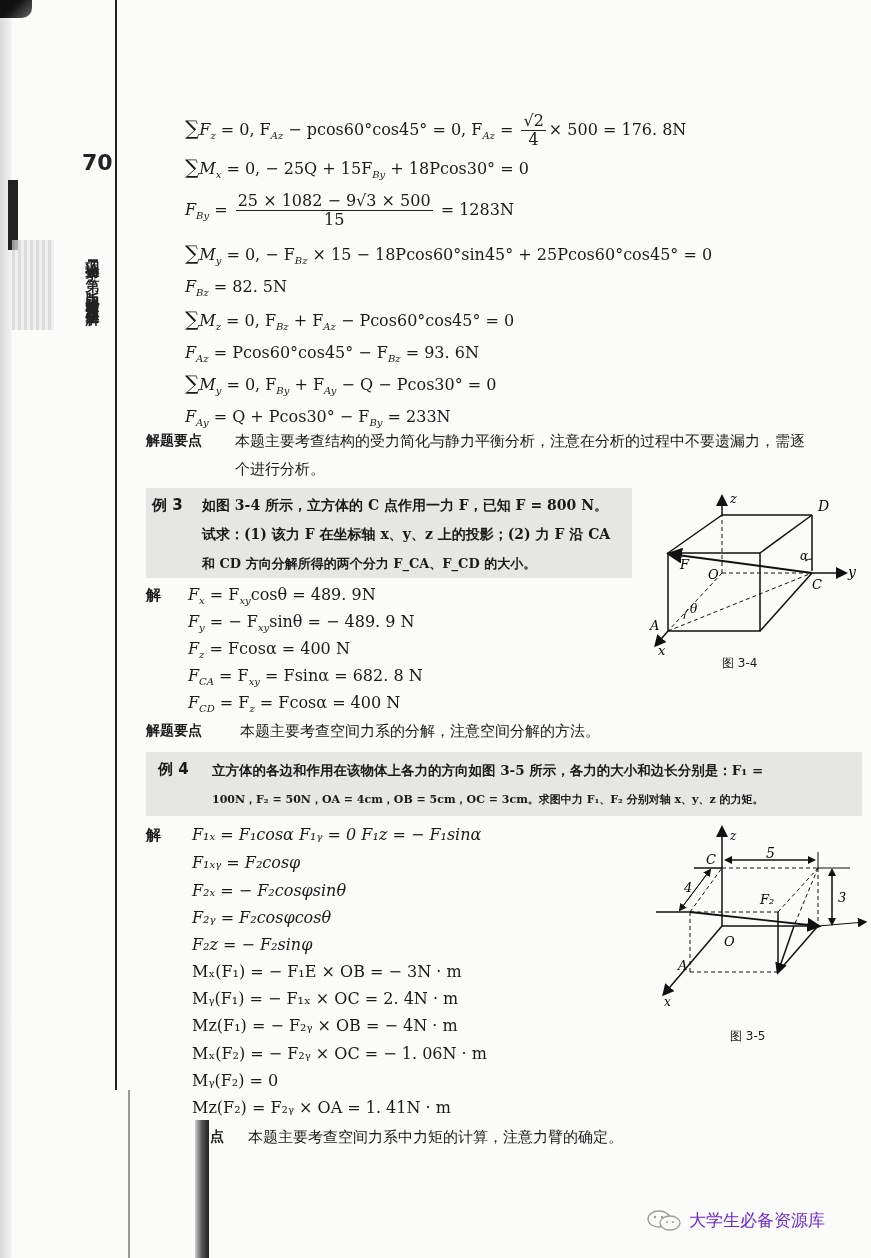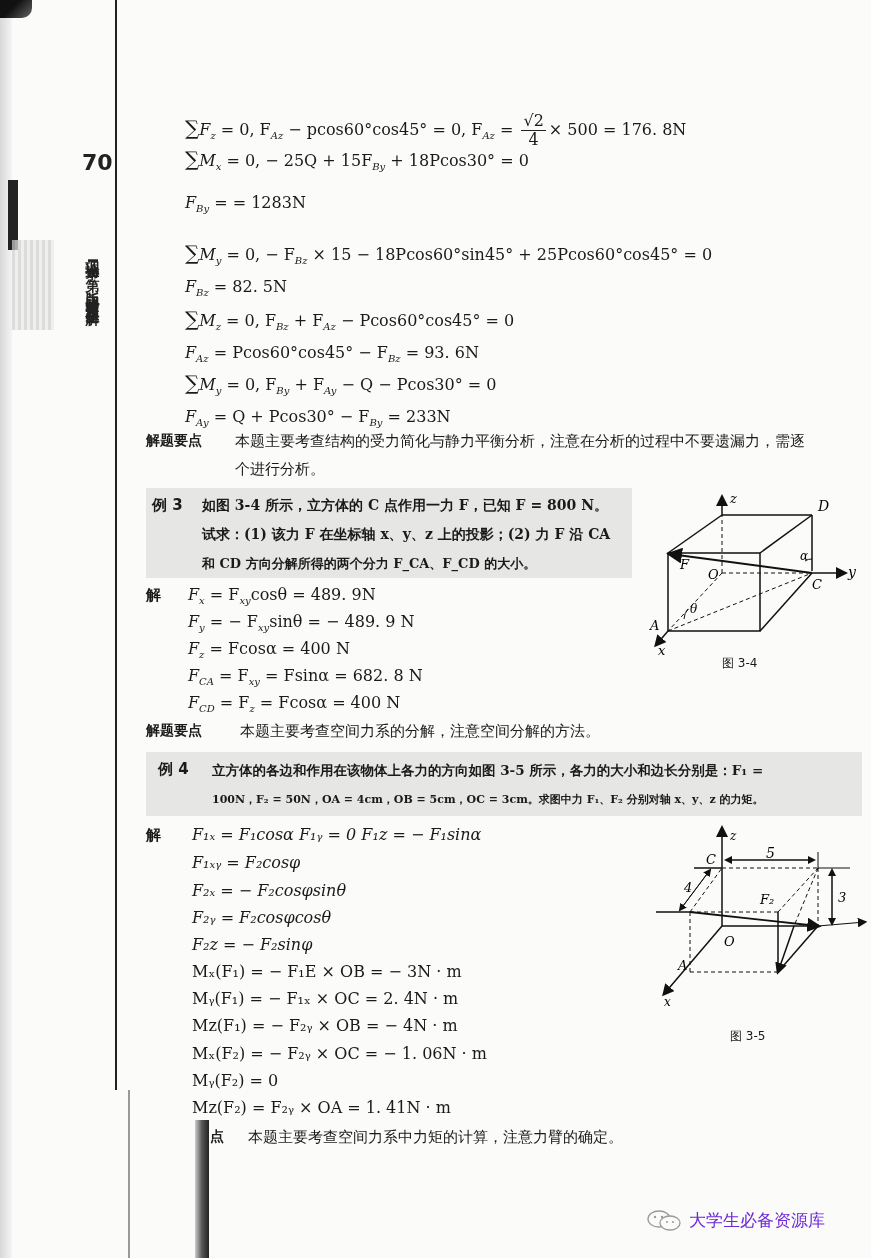--- a/index.html
+++ b/index.html
@@ -41,26 +41,26 @@
 <div class="gutter-line2"></div>
 <div class="gutter-fade"></div>
 
 <div class="page-num">70</div>
 <div class="running-title">理论力学I（第8版）同步辅导及习题全解</div>
 
 <div class="eq" style="left:185px;top:112px;">
   <span class="sigma">∑</span><i>F</i><sub>z</sub><span> = 0, F</span><sub>Az</sub><span> − pcos60°cos45° = 0, F</span><sub>Az</sub><span> = </span><span class="frac"><span class="num">√2</span><span class="den">4</span></span><span>× 500 = 176. 8N</span>
 </div>
 
-<div class="eq" style="left:185px;top:148px;">
+<div class="eq" style="left:185px;top:156px;">
   <span class="sigma">∑</span><i>M</i><sub>x</sub><span> = 0, − 25Q + 15F</span><sub>By</sub><span> + 18Pcos30° = 0</span>
 </div>
 
 <div class="eq" style="left:185px;top:192px;">
-  <i>F</i><sub>By</sub><span> = </span><span> = 1283N</span>
+  <i>F</i><sub>By</sub><span> = </span><span class="frac"><span class="num">25 × 1082 − 9√3 × 500</span><span class="den">15</span></span><span> = 1283N</span>
 </div>
 
 <div class="eq" style="left:185px;top:242px;">
   <span class="sigma">∑</span><i>M</i><sub>y</sub><span> = 0, − F</span><sub>Bz</sub><span> × 15 − 18Pcos60°sin45° + 25Pcos60°cos45° = 0</span>
 </div>
 
 <div class="eq" style="left:185px;top:276px;">
   <i>F</i><sub>Bz</sub><span> = 82. 5N</span>
 </div>
 

